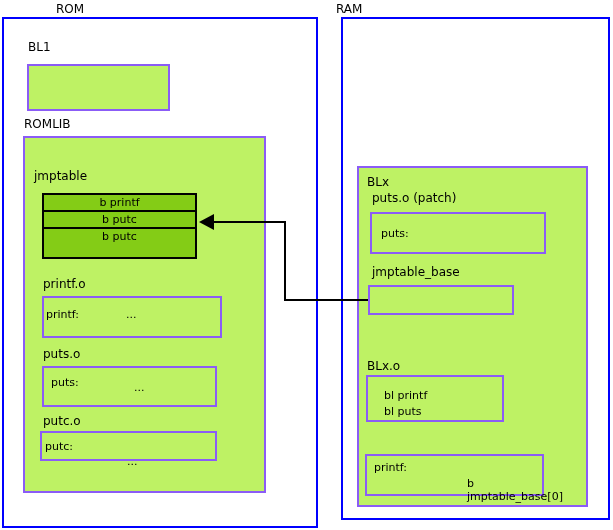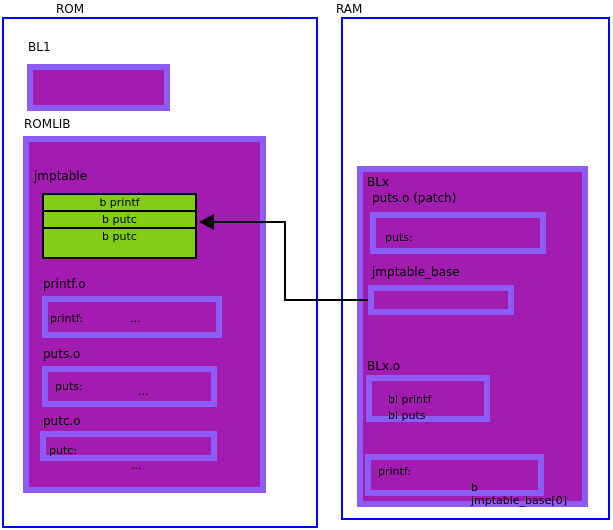--- a/index.html
+++ b/index.html
@@ -3,21 +3,21 @@
 <meta charset="utf-8">
 <style>
   html,body{margin:0;padding:0;background:#ffffff;}
   .canvas{
     position:relative;width:613px;height:530px;background:#ffffff;
     font-family:"DejaVu Sans","Liberation Sans",sans-serif;color:#000;
     overflow:hidden;
   }
   .abs{position:absolute;}
   .frame{position:absolute;border:2px solid #0000ff;background:transparent;box-sizing:border-box;}
-  .box{position:absolute;border:6px solid #8b5cf6;background:#a21caf;box-sizing:border-box;}
+  .box{position:absolute;border:2px solid #8b5cf6;background:#bef264;box-sizing:border-box;}
   .lbl{position:absolute;font-size:12px;line-height:14px;white-space:nowrap;}
   .small{font-size:11px;line-height:13px;}
   .jrow{height:19px;border:2px solid #000;background:#84cc16;box-sizing:border-box;
         text-align:center;font-size:11px;line-height:15px;margin-top:-2px;}
   .jrow:first-child{margin-top:0;}
   svg.overlay{position:absolute;left:0;top:0;width:613px;height:530px;pointer-events:none;}
 </style>
 </head>
 <body>
 
@@ -65,21 +65,21 @@
 
   <div class="lbl" style="left:372px;top:191px;">puts.o (patch)</div>
   <div class="box" style="left:370px;top:212px;width:176px;height:42px;">
     <span class="abs small" style="left:9px;top:13px;">puts:</span>
   </div>
 
   <div class="lbl" style="left:372px;top:265px;">jmptable_base</div>
   <div class="box" style="left:368px;top:285px;width:146px;height:30px;"></div>
 
   <div class="lbl" style="left:367px;top:359px;">BLx.o</div>
-  <div class="box" style="left:366px;top:375px;width:124px;height:47px;">
+  <div class="box" style="left:366px;top:375px;width:138px;height:47px;">
     <span class="abs small" style="left:16px;top:12px;">bl printf</span>
     <span class="abs small" style="left:16px;top:28px;">bl puts</span>
   </div>
 
   <div class="box" style="left:365px;top:454px;width:179px;height:42px;">
     <span class="abs small" style="left:7px;top:5px;">printf:</span>
     <span class="abs small" style="left:52px;top:21px;margin-left:48px;">b jmptable_base[0]</span>
   </div>
 
   <svg class="overlay">

